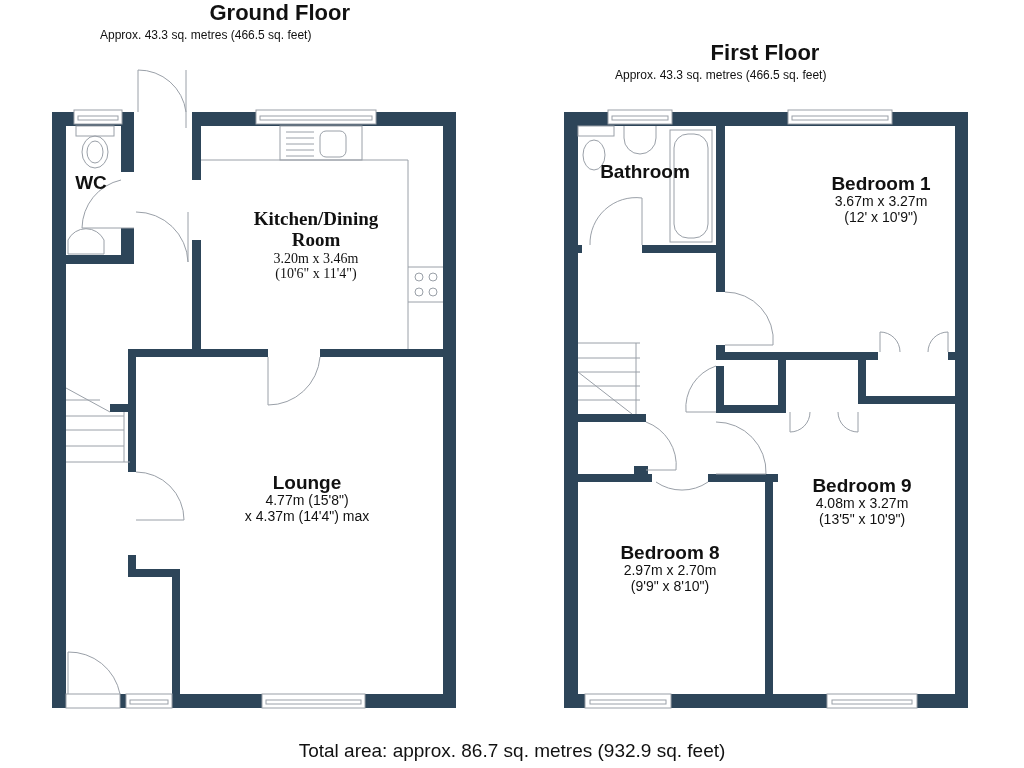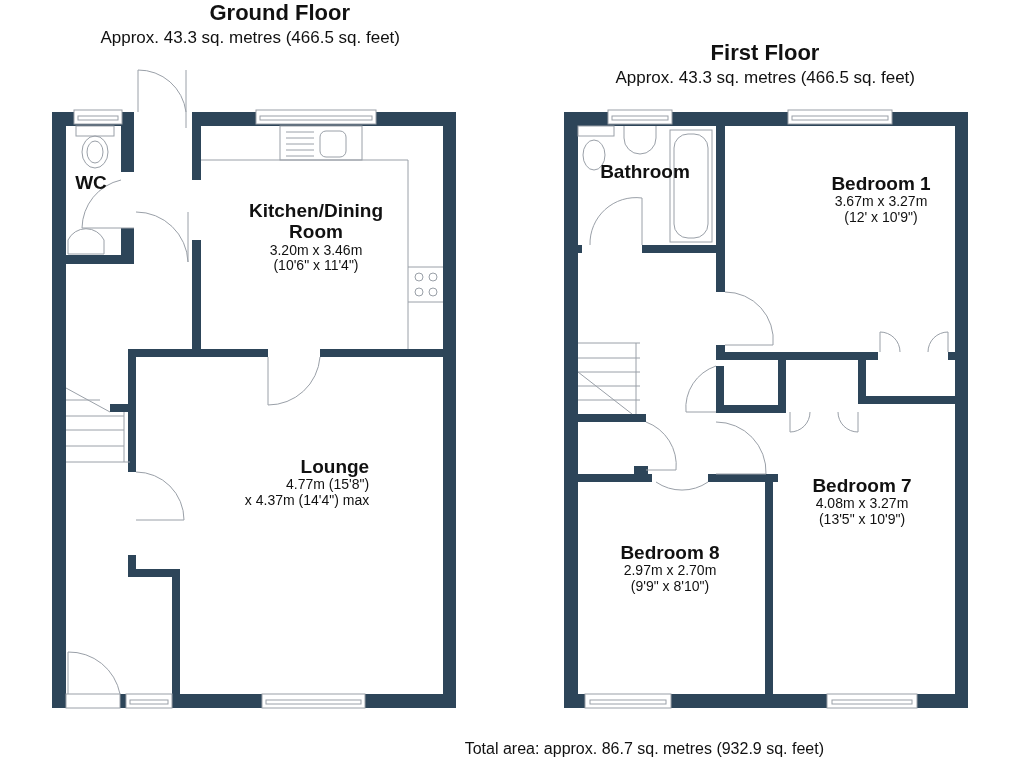--- a/index.html
+++ b/index.html
@@ -1,23 +1,23 @@
 <!DOCTYPE html>
 <html><head>
 <meta charset="utf-8">
 <style>
   html, body { margin:0; padding:0; background:#ffffff; }
   body { width:1024px; height:768px; position:relative; overflow:hidden; font-family:"Liberation Sans", sans-serif; color:#111; }
   .abs { position:absolute; }
   .floor-title { font-weight:bold; font-size:22px; text-align:center; white-space:nowrap; }
-  .floor-sub { font-size:17px; text-align:right; white-space:nowrap; }
+  .floor-sub { font-size:12px; text-align:left; white-space:nowrap; }
   .room { position:absolute; text-align:center; line-height:1.12; white-space:nowrap; transform:translateX(-50%); }
   .room .name { font-weight:bold; font-size:19px; display:block; }
   .room .dim { font-size:14px; display:block; }
-  .total { font-size:16px; white-space:nowrap; text-align:right; }
+  .total { font-size:19px; white-space:nowrap; text-align:center; }
   svg { position:absolute; left:0; top:0; }
   .wall { fill:#2d4559; }
   .thin { fill:none; stroke:#9aa0a8; stroke-width:1; }
   .win { fill:#ffffff; stroke:#9aa0a8; stroke-width:1; }
 </style>
 </head>
 <body>
 
 <svg width="1024" height="768" viewBox="0 0 1024 768">
 
@@ -151,42 +151,42 @@
 
 <div class="abs floor-title" style="left:150px;top:0px;width:200px;text-align:right;">Ground Floor</div>
 <div class="abs floor-sub" style="left:100px;top:28px;width:300px;">Approx. 43.3 sq. metres (466.5 sq. feet)</div>
 
 <div class="abs floor-title" style="left:665px;top:40px;width:200px;">First Floor</div>
 <div class="abs floor-sub" style="left:615px;top:68px;width:300px;">Approx. 43.3 sq. metres (466.5 sq. feet)</div>
 
 <div class="room" style="left:91px;top:172px;">
   <span class="name">WC</span>
 </div>
-<div class="room" style="left:316px;top:200px;">
+<div class="room" style="left:316px;top:208px;font-family:Liberation Serif, serif;">
   <span class="name">Kitchen/Dining</span>
   <span class="name">Room</span>
   <span class="dim">3.20m x 3.46m</span>
   <span class="dim">(10'6" x 11'4")</span>
 </div>
-<div class="room" style="left:307px;top:456px;text-align:right;">
+<div class="room" style="left:307px;top:472px;">
   <span class="name">Lounge</span>
   <span class="dim">4.77m (15'8")</span>
   <span class="dim">x 4.37m (14'4") max</span>
 </div>
 
 <div class="room" style="left:645px;top:161px;">
   <span class="name">Bathroom</span>
 </div>
 <div class="room" style="left:881px;top:173px;">
   <span class="name">Bedroom 1</span>
   <span class="dim">3.67m x 3.27m</span>
   <span class="dim">(12' x 10'9")</span>
 </div>
 <div class="room" style="left:862px;top:475px;">
-  <span class="name">Bedroom 7</span>
+  <span class="name">Bedroom 9</span>
   <span class="dim">4.08m x 3.27m</span>
   <span class="dim">(13'5" x 10'9")</span>
 </div>
 <div class="room" style="left:670px;top:542px;">
   <span class="name">Bedroom 8</span>
   <span class="dim">2.97m x 2.70m</span>
   <span class="dim">(9'9" x 8'10")</span>
 </div>
 
 <div class="abs total" style="left:200px;top:740px;width:624px;">Total area: approx. 86.7 sq. metres (932.9 sq. feet)</div>

